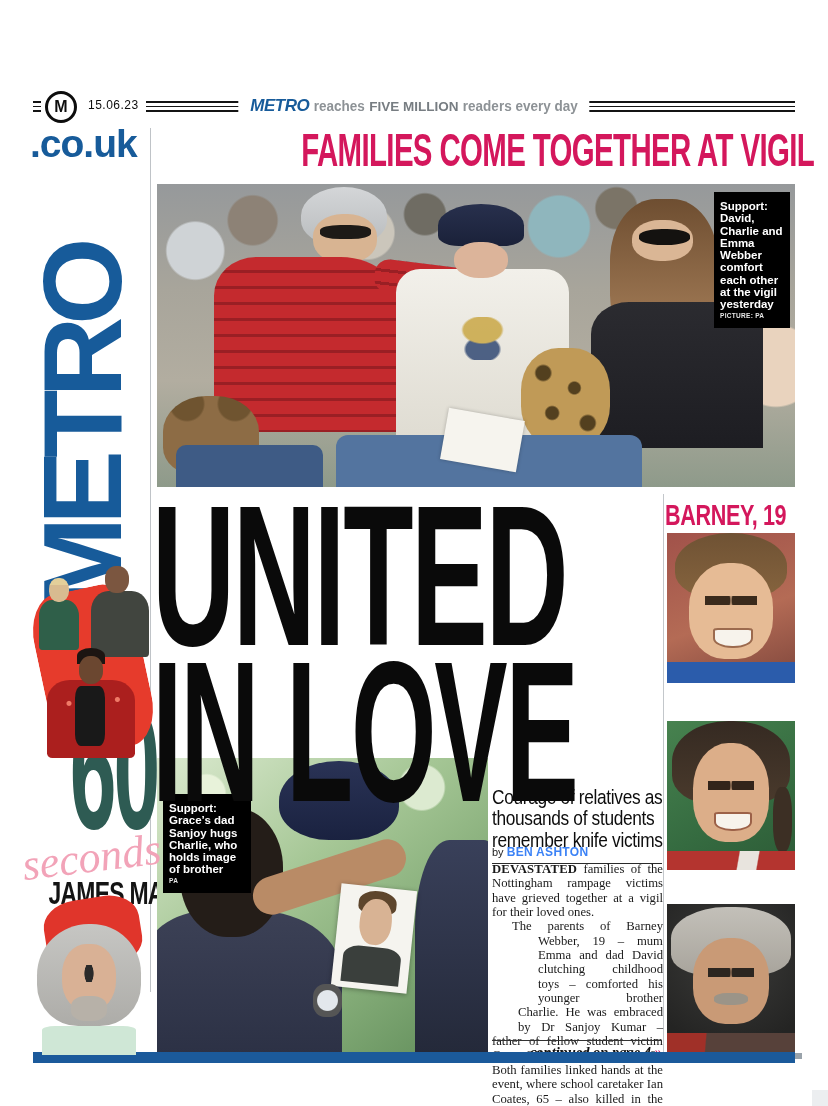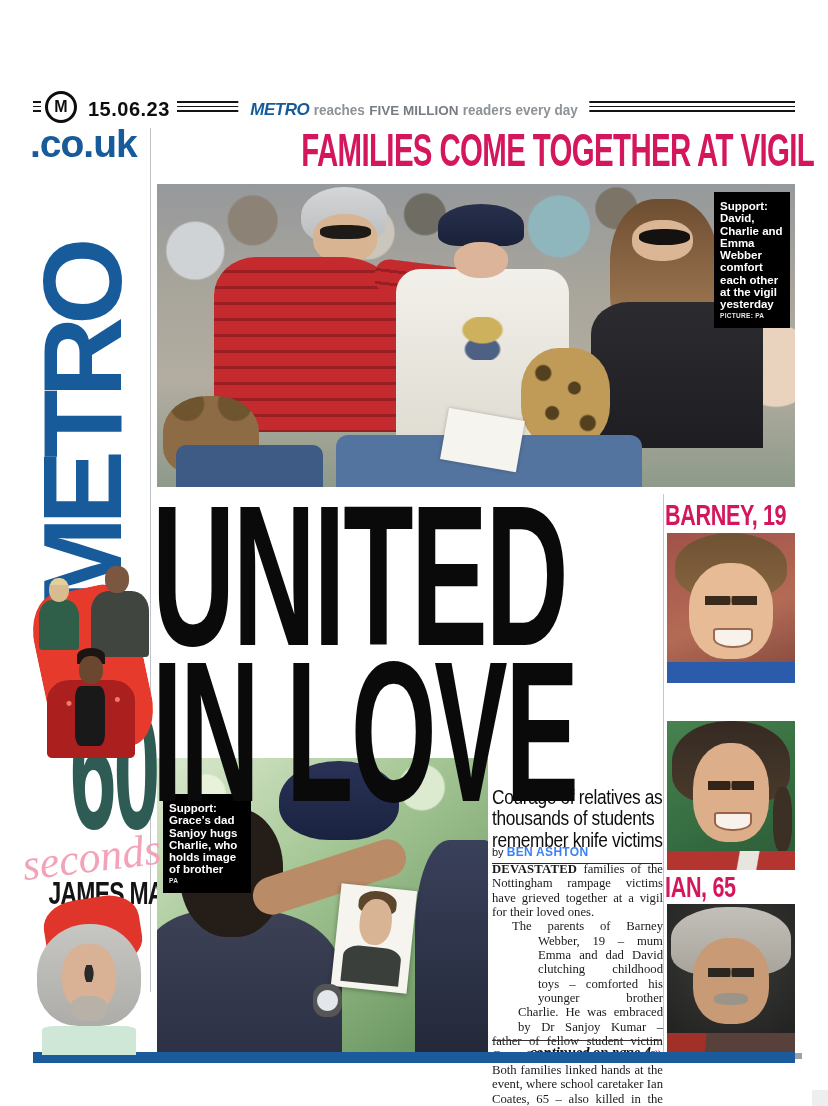--- a/index.html
+++ b/index.html
@@ -7,23 +7,23 @@
         font-family:"Liberation Sans",sans-serif;}
   .abs{position:absolute;}
 
   
   .rules-band{left:33px;top:101px;width:762px;height:12px;
     background:linear-gradient(to bottom,#141414 0 1.5px,transparent 1.5px 4.5px,#141414 4.5px 6px,transparent 6px 9px,#141414 9px 10.5px,transparent 10.5px 12px);}
   .roundel-patch{position:absolute;left:8px;top:-10px;background:#fff;padding:0 4px;}
   .roundel{width:26px;height:26px;border:3px solid #0d0d0d;border-radius:50%;background:#fff;
     display:flex;align-items:center;justify-content:center;font-weight:bold;font-size:16px;color:#0d0d0d;}
   .date-patch{position:absolute;left:48px;top:-3px;background:#fff;padding:0 7px;
-    font-weight:bold;font-size:20px;color:#0d0d0d;letter-spacing:0.5px;}
+    font-weight:normal;font-size:12px;color:#0d0d0d;letter-spacing:0.5px;}
   .banner-patch{position:absolute;left:50%;transform:translateX(-50%);top:-4px;background:#fff;
-    padding:0 12px;white-space:nowrap;line-height:26px;}
+    padding:0 12px;white-space:nowrap;line-height:18px;}
   .banner-brand{color:#175b9a;font-weight:bold;font-style:italic;font-size:17px;letter-spacing:-0.5px;}
   .banner-gray{color:#8d9296;font-weight:bold;font-size:13.5px;display:inline-block;transform:scaleY(1.05);}
   .banner-hl{color:#777d82;font-weight:bold;font-size:13.5px;}
 
   
   .couk{left:30px;top:122px;color:#175b9a;font-weight:bold;font-size:39px;letter-spacing:-1px;z-index:6;}
   .vlogo{left:24px;top:166px;width:122px;height:444px;z-index:1;
     writing-mode:vertical-rl;transform:rotate(180deg);transform-origin:center;
     font-weight:bold;font-size:112px;color:#175b9a;letter-spacing:-8px;line-height:118px;
     font-family:"Liberation Sans",sans-serif;}
@@ -267,23 +267,20 @@
     <div class="abs barney-shirt"></div>
   </div>
   <div class="abs mug mug-grace">
     <div class="abs grace-hair"></div>
     <div class="abs grace-braid"></div>
     <div class="abs grace-face"></div>
     <div class="abs grace-eyes"></div>
     <div class="abs grace-smile"></div>
     <div class="abs grace-shirt"></div>
   </div>
-  <div class="abs vic-label vl3">
-    <span class="vic-inner">IAN, 65</span>
-  </div>
   <div class="abs mug mug-ian">
     <div class="abs ian-hair"></div>
     <div class="abs ian-face"></div>
     <div class="abs ian-eyes"></div>
     <div class="abs ian-tash"></div>
     <div class="abs ian-shirt"></div>
   </div>
 
   <div class="abs photo2">
     <div class="abs hug-shoulder"></div>

